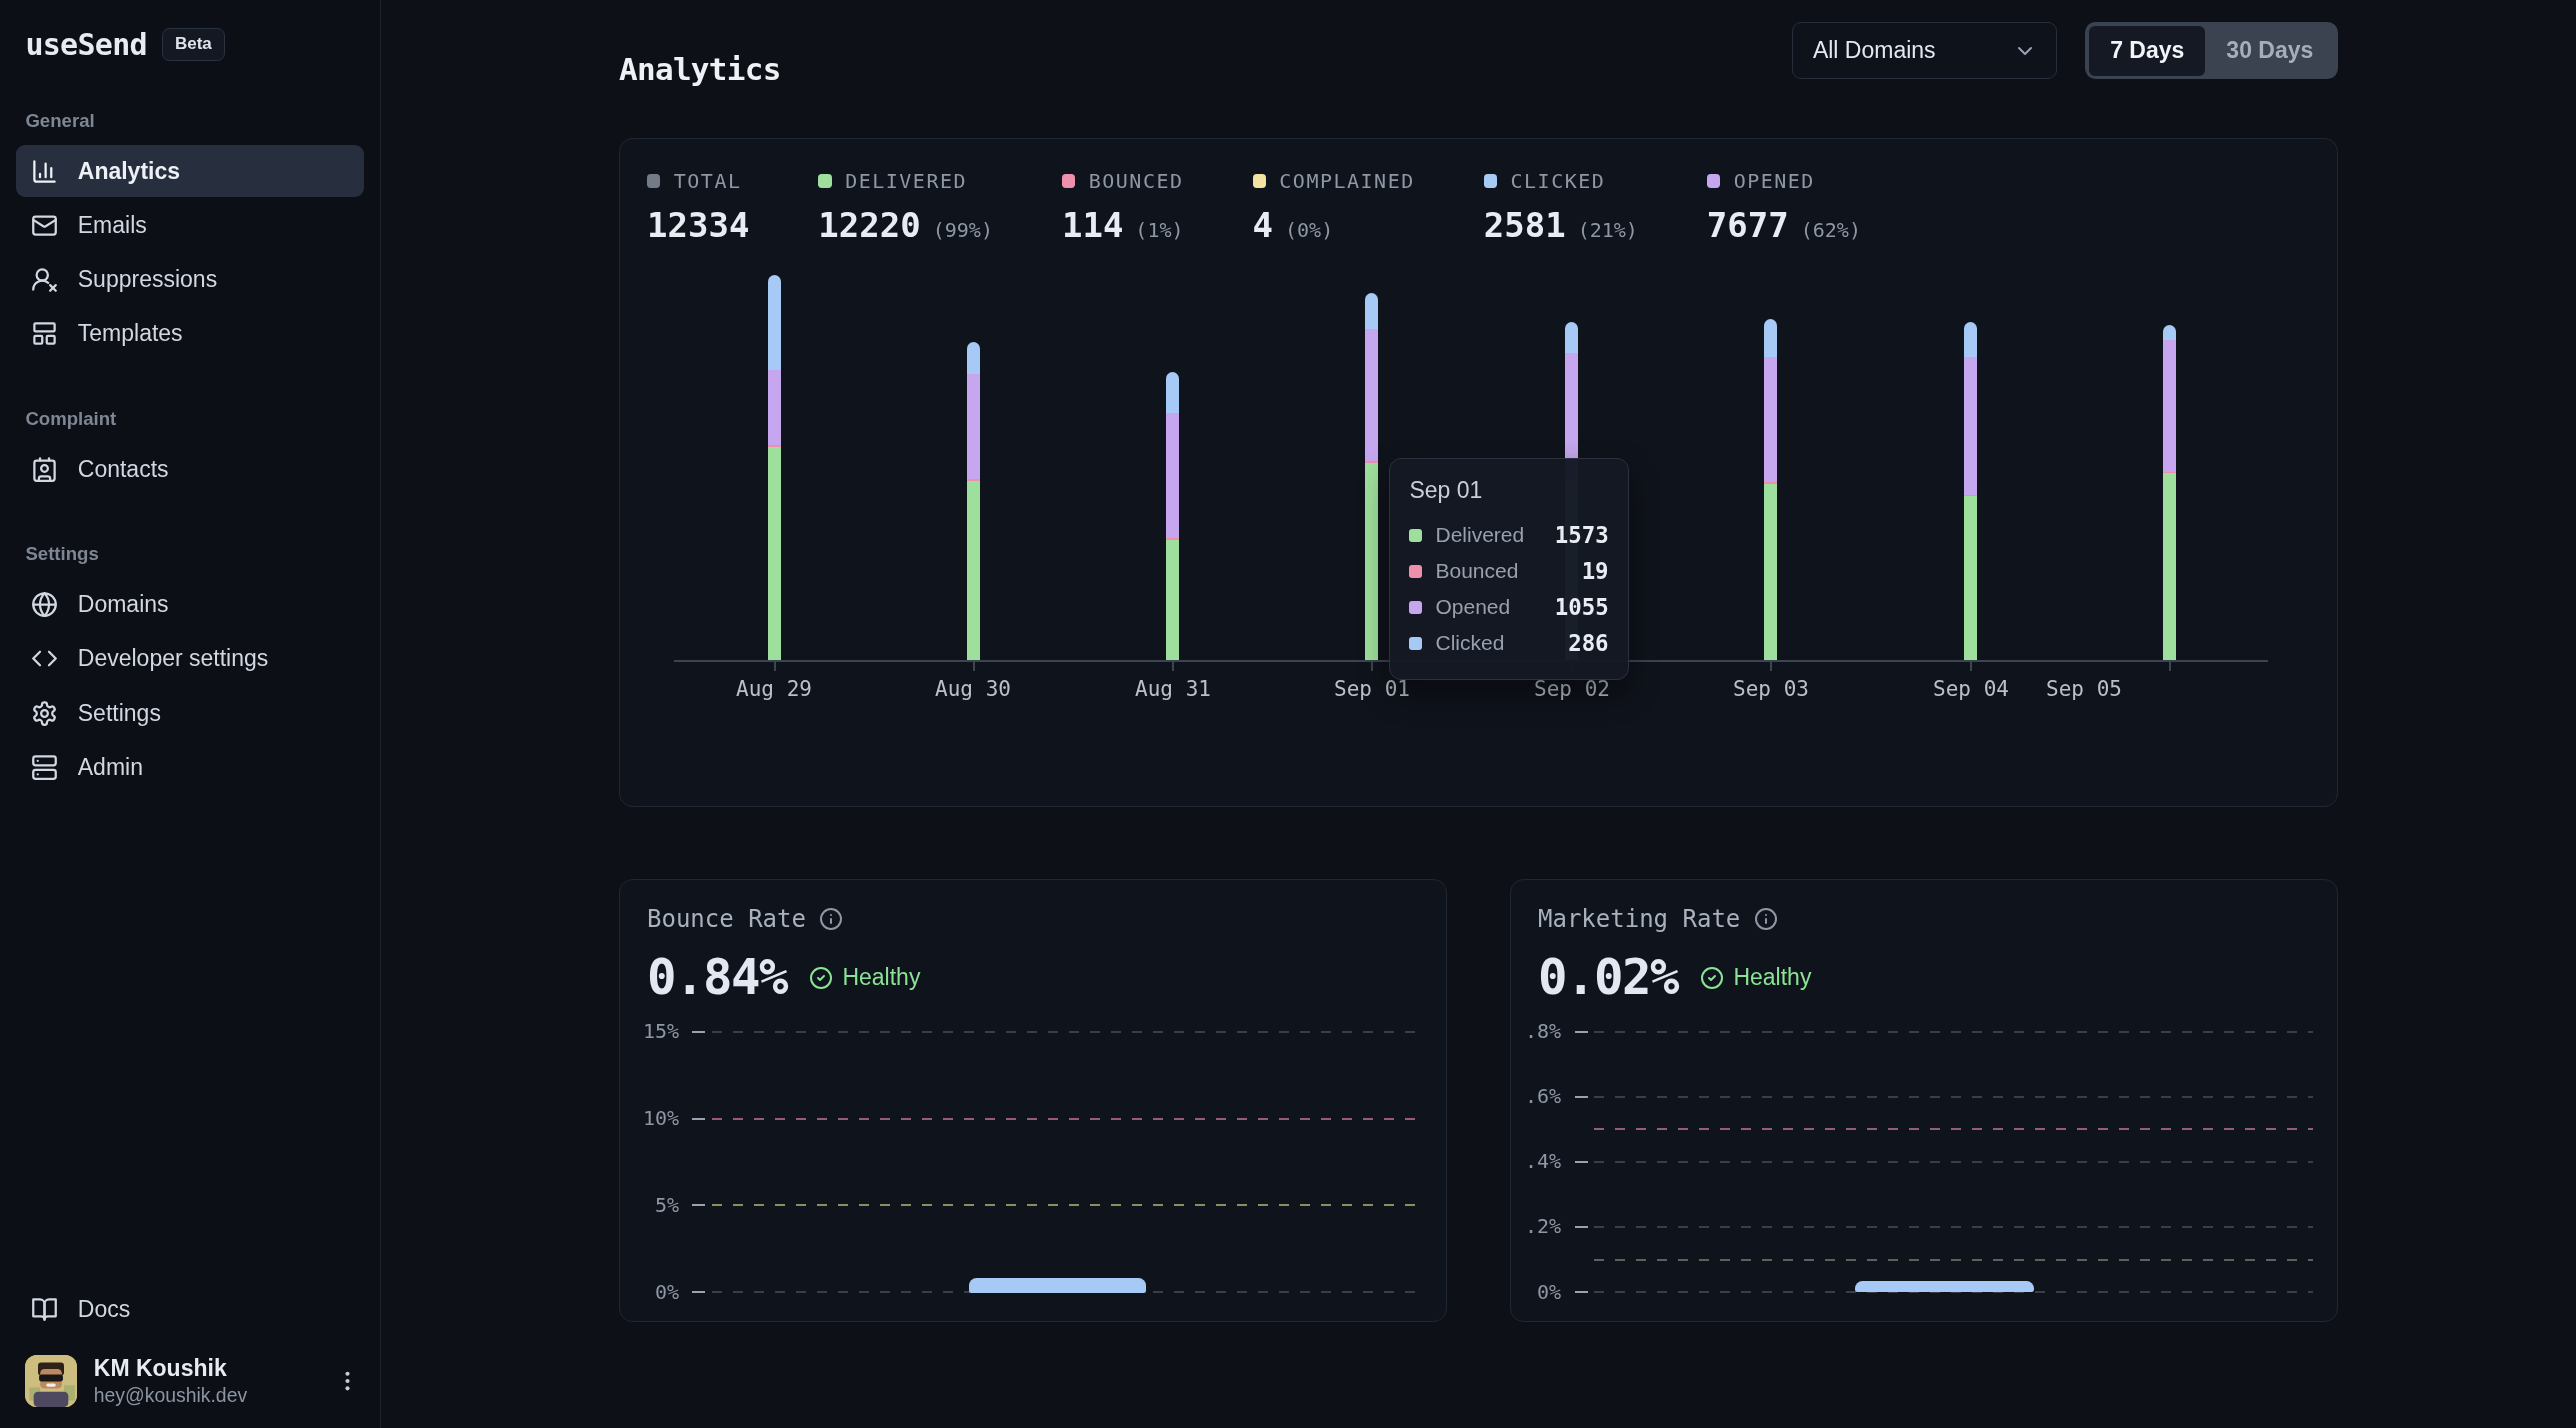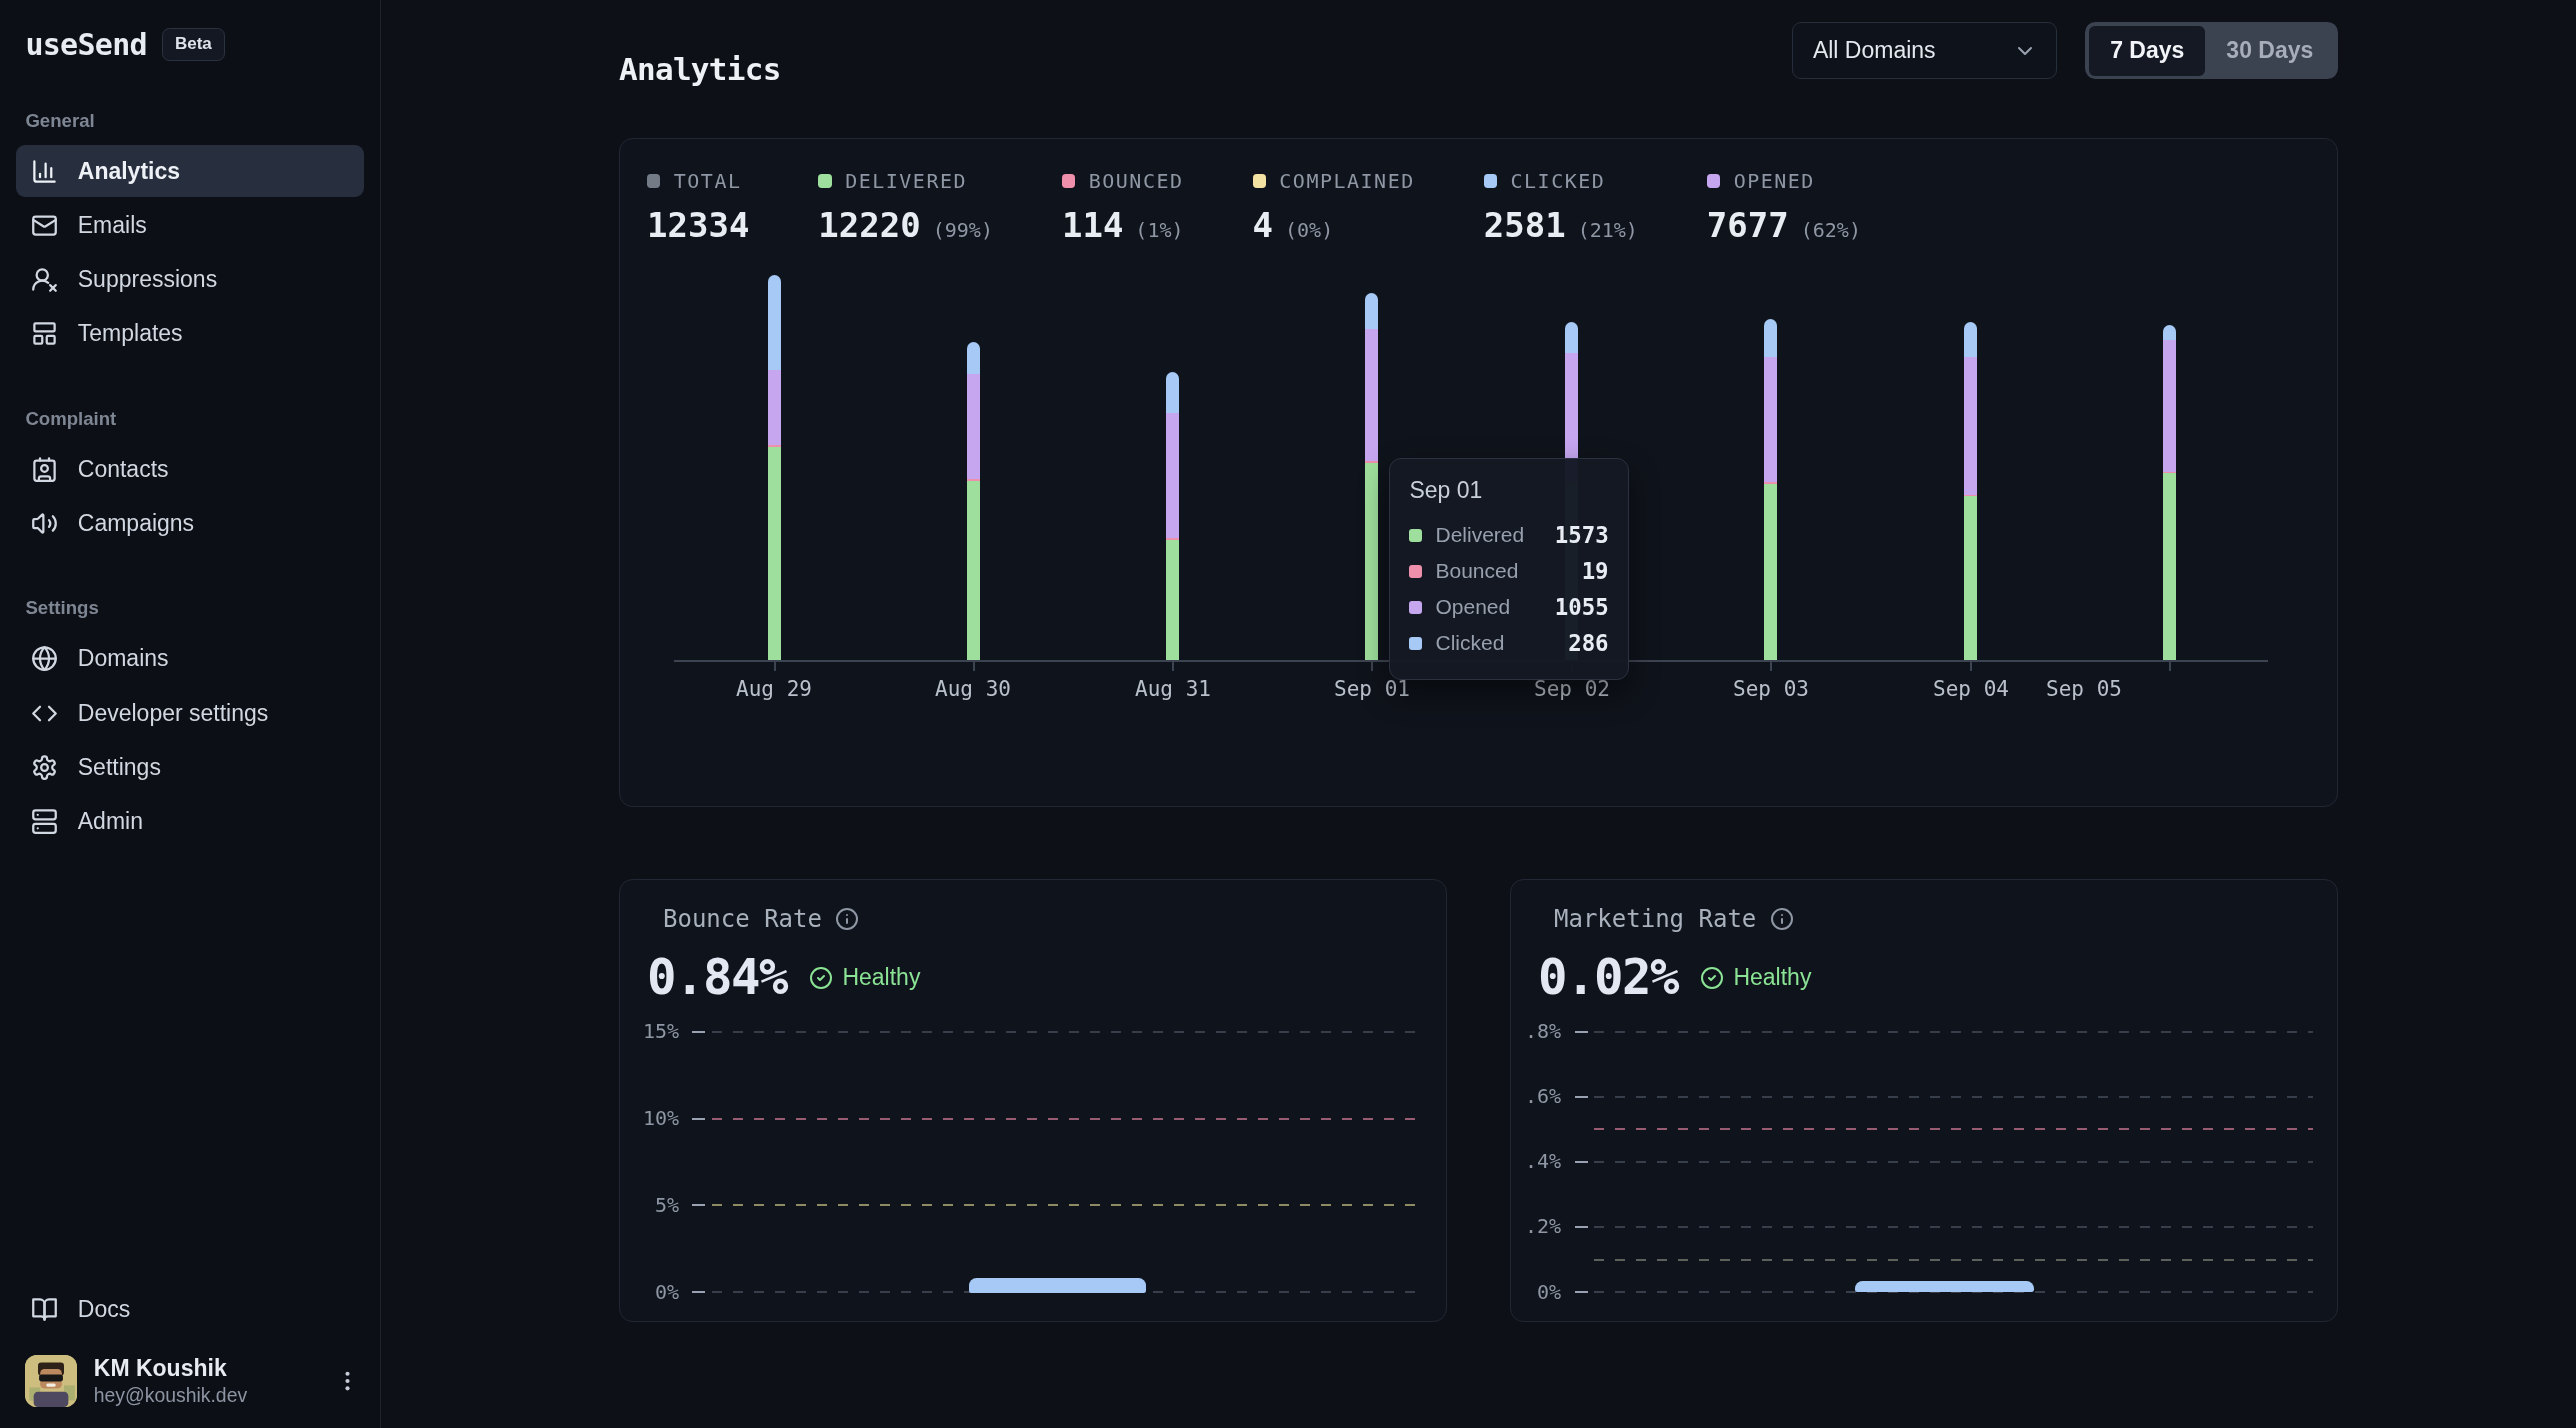--- a/index.html
+++ b/index.html
@@ -64,21 +64,21 @@
   #tooltip-title{font-size:23px;color:#c9d0da;margin-bottom:13.4px;}
   .tt-row{display:flex;align-items:center;gap:13.4px;height:36px;}
   .tt-dot{width:12.7px;height:12.7px;border-radius:3px;flex:0 0 12.7px;}
   .tt-label{font-size:21px;color:#98a0ae;flex:1;}
   .tt-value{font-size:22.4px;color:#e8ecf3;font-weight:700;}
 
   
   #bounce-card{left:619px;top:879px;width:828px;height:443px;}
   #complaint-card{left:1510px;top:879px;width:828px;height:443px;}
   .rate-title-row{position:absolute;left:27px;top:25px;display:flex;align-items:center;gap:13.4px;
-                  font-size:24px;color:#a9b1bd;margin-left:16px;}
+                  font-size:24px;color:#a9b1bd;}
   .rate-title-row svg{width:24px;height:24px;color:#8f97a5;}
   .rate-value-row{position:absolute;left:27px;top:69px;display:flex;align-items:center;gap:22.4px;}
   .rate-value{font-size:49px;font-weight:700;color:#e3e7f1;letter-spacing:-1.5px;}
   .healthy{display:flex;align-items:center;gap:9px;color:#8be395;font-size:23px;}
   .healthy svg{width:24px;height:24px;}
   .grid-line{position:absolute;height:1.5px;}
   .grid-dash{background:repeating-linear-gradient(90deg,var(--c) 0 10.4px,transparent 10.4px 21px);}
   .grid-label{position:absolute;font-size:20px;color:#8f97a5;text-align:right;width:104px;}
   .grid-tick{position:absolute;height:2.2px;width:13.4px;background:#9aa2b1;}
   .rate-bar{position:absolute;background:#a6c9f6;border-radius:7.5px 7.5px 2.2px 2.2px;}
@@ -131,28 +131,20 @@
         <div class="section-label">Complaint</div>
         <div class="nav-item">
           <svg viewBox="0 0 24 24" fill="none" stroke="currentColor" stroke-width="2" stroke-linecap="round" stroke-linejoin="round">
             <path d="M16 2v2"></path>
             <path d="M8 2v2"></path>
             <circle cx="12" cy="11" r="3"></circle>
             <path d="M7 22v-2a2 2 0 0 1 2-2h6a2 2 0 0 1 2 2v2"></path>
             <rect x="3" y="4" width="18" height="18" rx="2"></rect>
           </svg>
           <span>Contacts</span>
-        </div>
-        <div class="nav-item">
-          <svg viewBox="0 0 24 24" fill="none" stroke="currentColor" stroke-width="2" stroke-linecap="round" stroke-linejoin="round">
-            <path d="M11 4.7a.7.7 0 0 0-1.2-.5L6.4 7.6A1.4 1.4 0 0 1 5.4 8H3a1 1 0 0 0-1 1v6a1 1 0 0 0 1 1h2.4a1.4 1.4 0 0 1 1 .4l3.4 3.4a.7.7 0 0 0 1.2-.5z"></path>
-            <path d="M16 9a5 5 0 0 1 0 6"></path>
-            <path d="M19.4 5.6a9 9 0 0 1 0 12.7"></path>
-          </svg>
-          <span>Campaigns</span>
         </div>
         <div class="section-label">Settings</div>
         <div class="nav-item">
           <svg viewBox="0 0 24 24" fill="none" stroke="currentColor" stroke-width="2" stroke-linecap="round" stroke-linejoin="round">
             <circle cx="12" cy="12" r="10"></circle>
             <path d="M12 2a14.5 14.5 0 0 0 0 20 14.5 14.5 0 0 0 0-20"></path>
             <path d="M2 12h20"></path>
           </svg>
           <span>Domains</span>
         </div>

